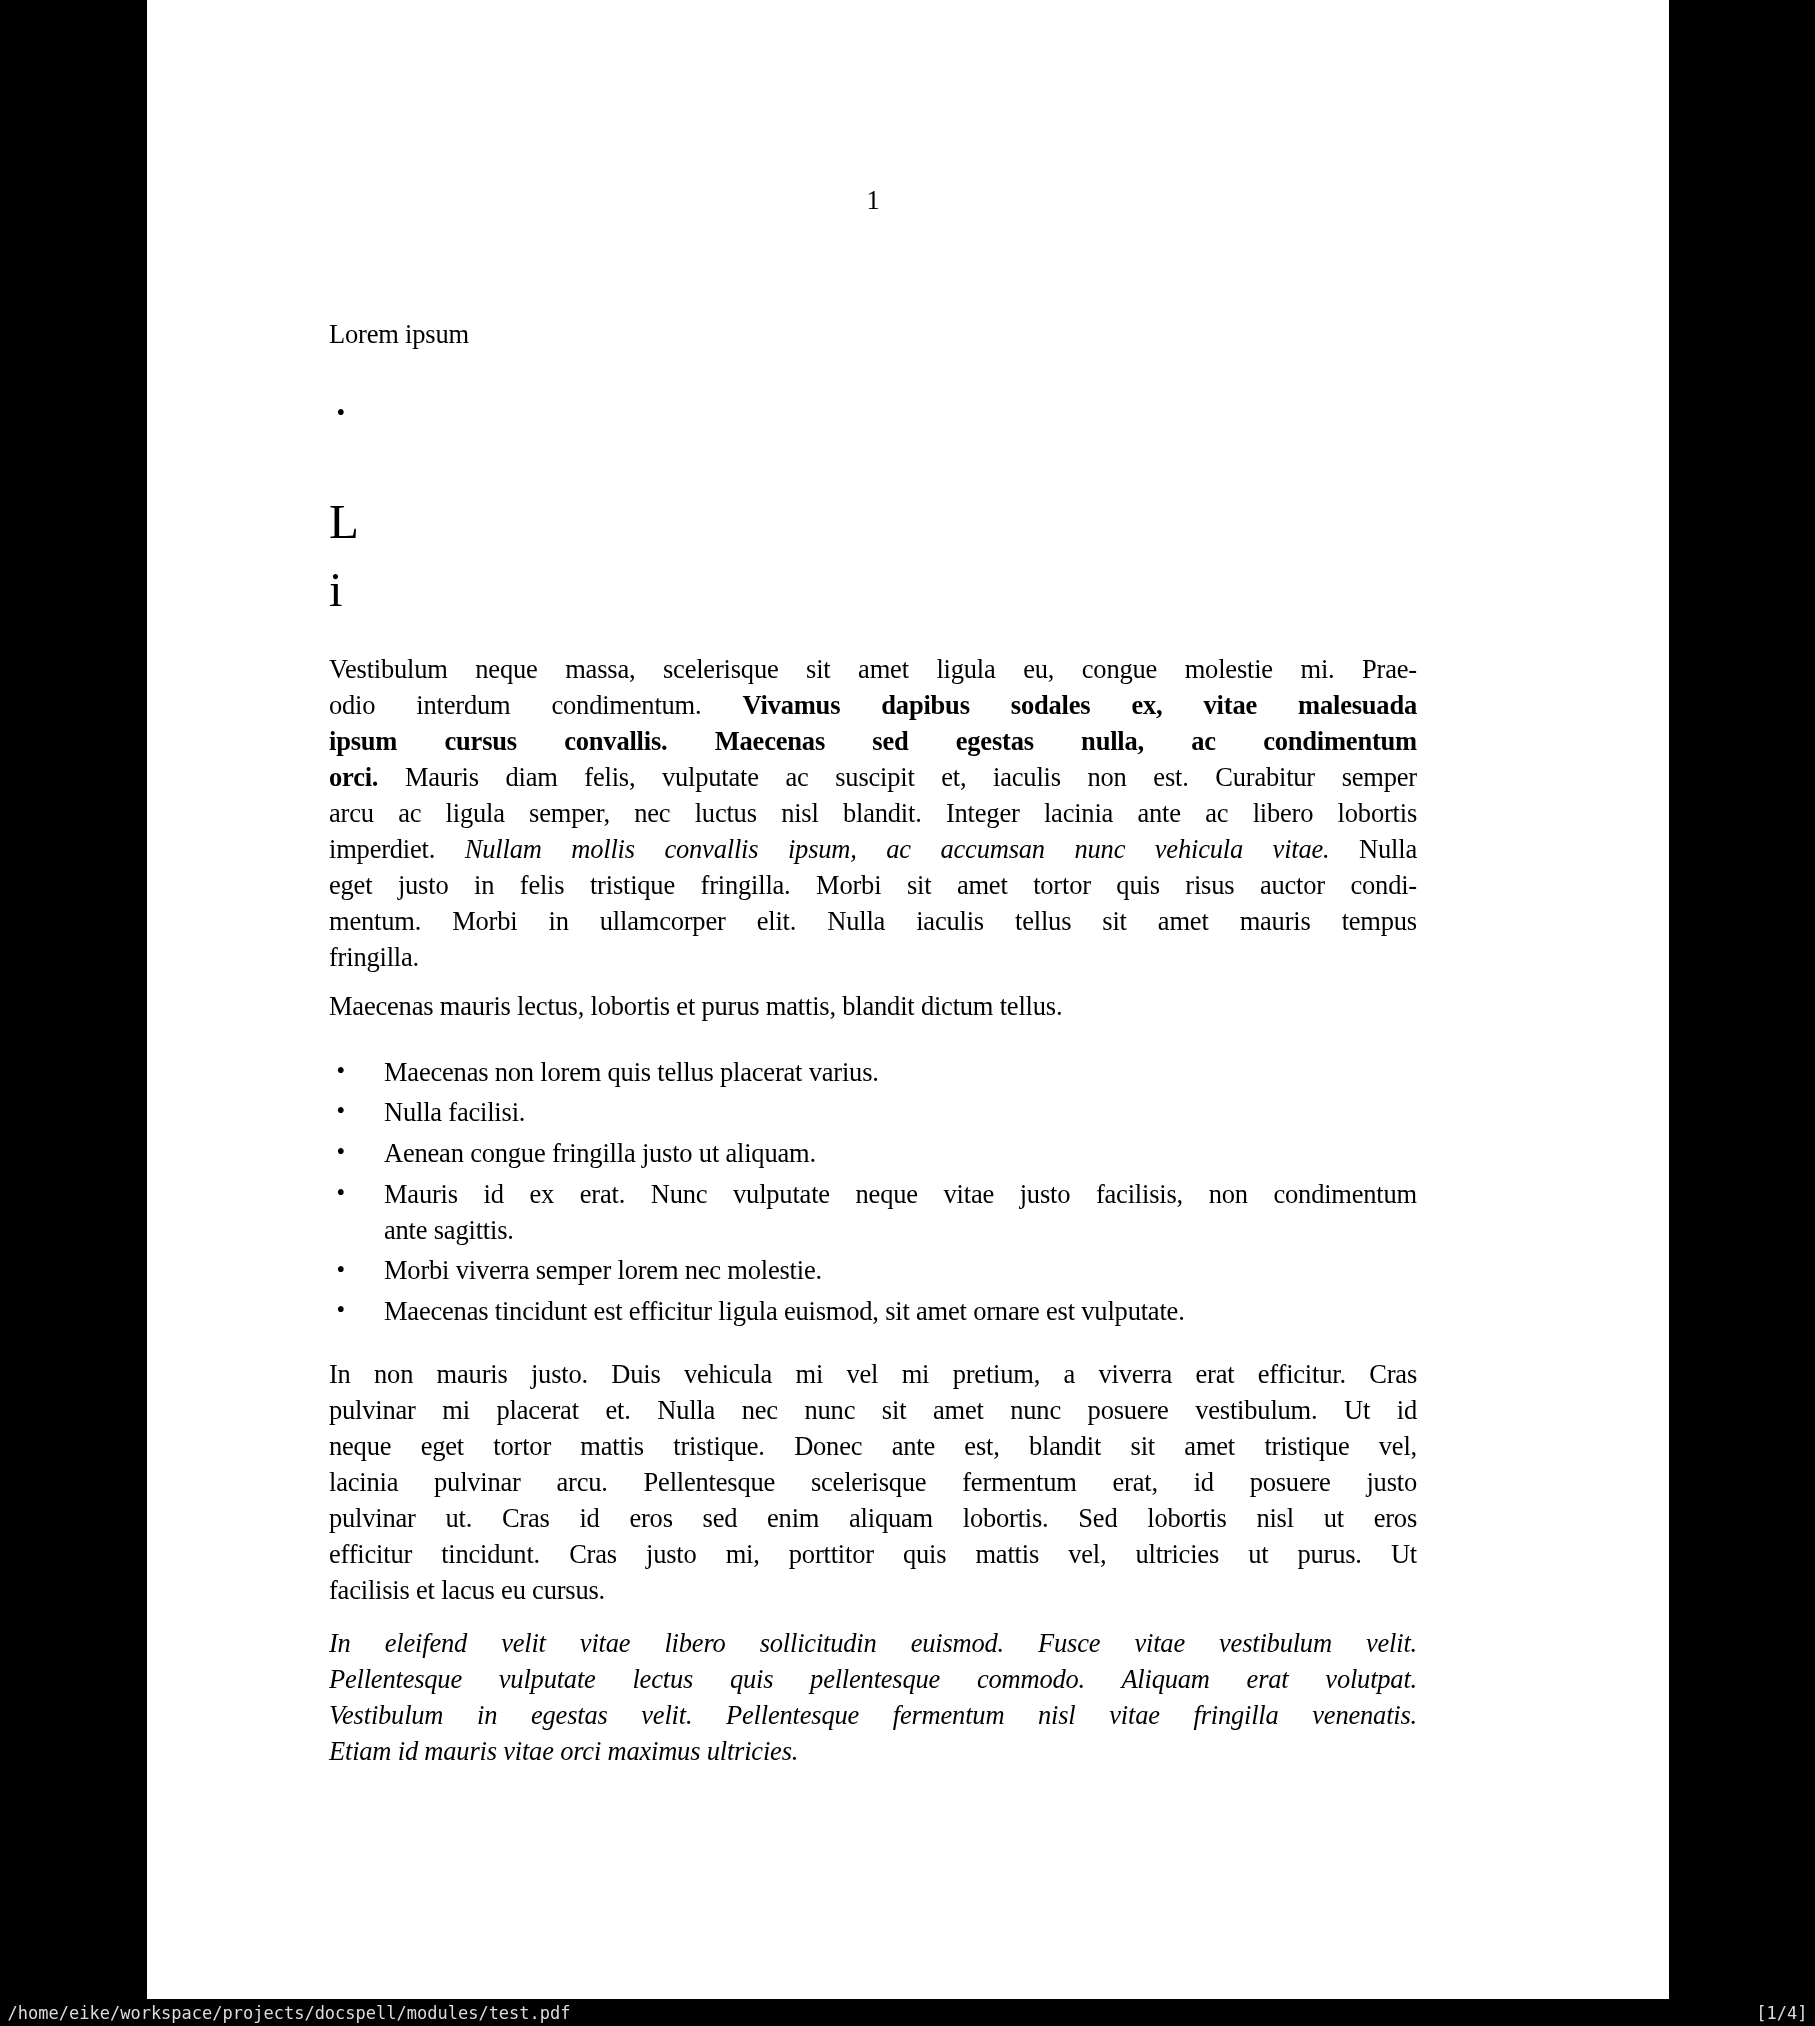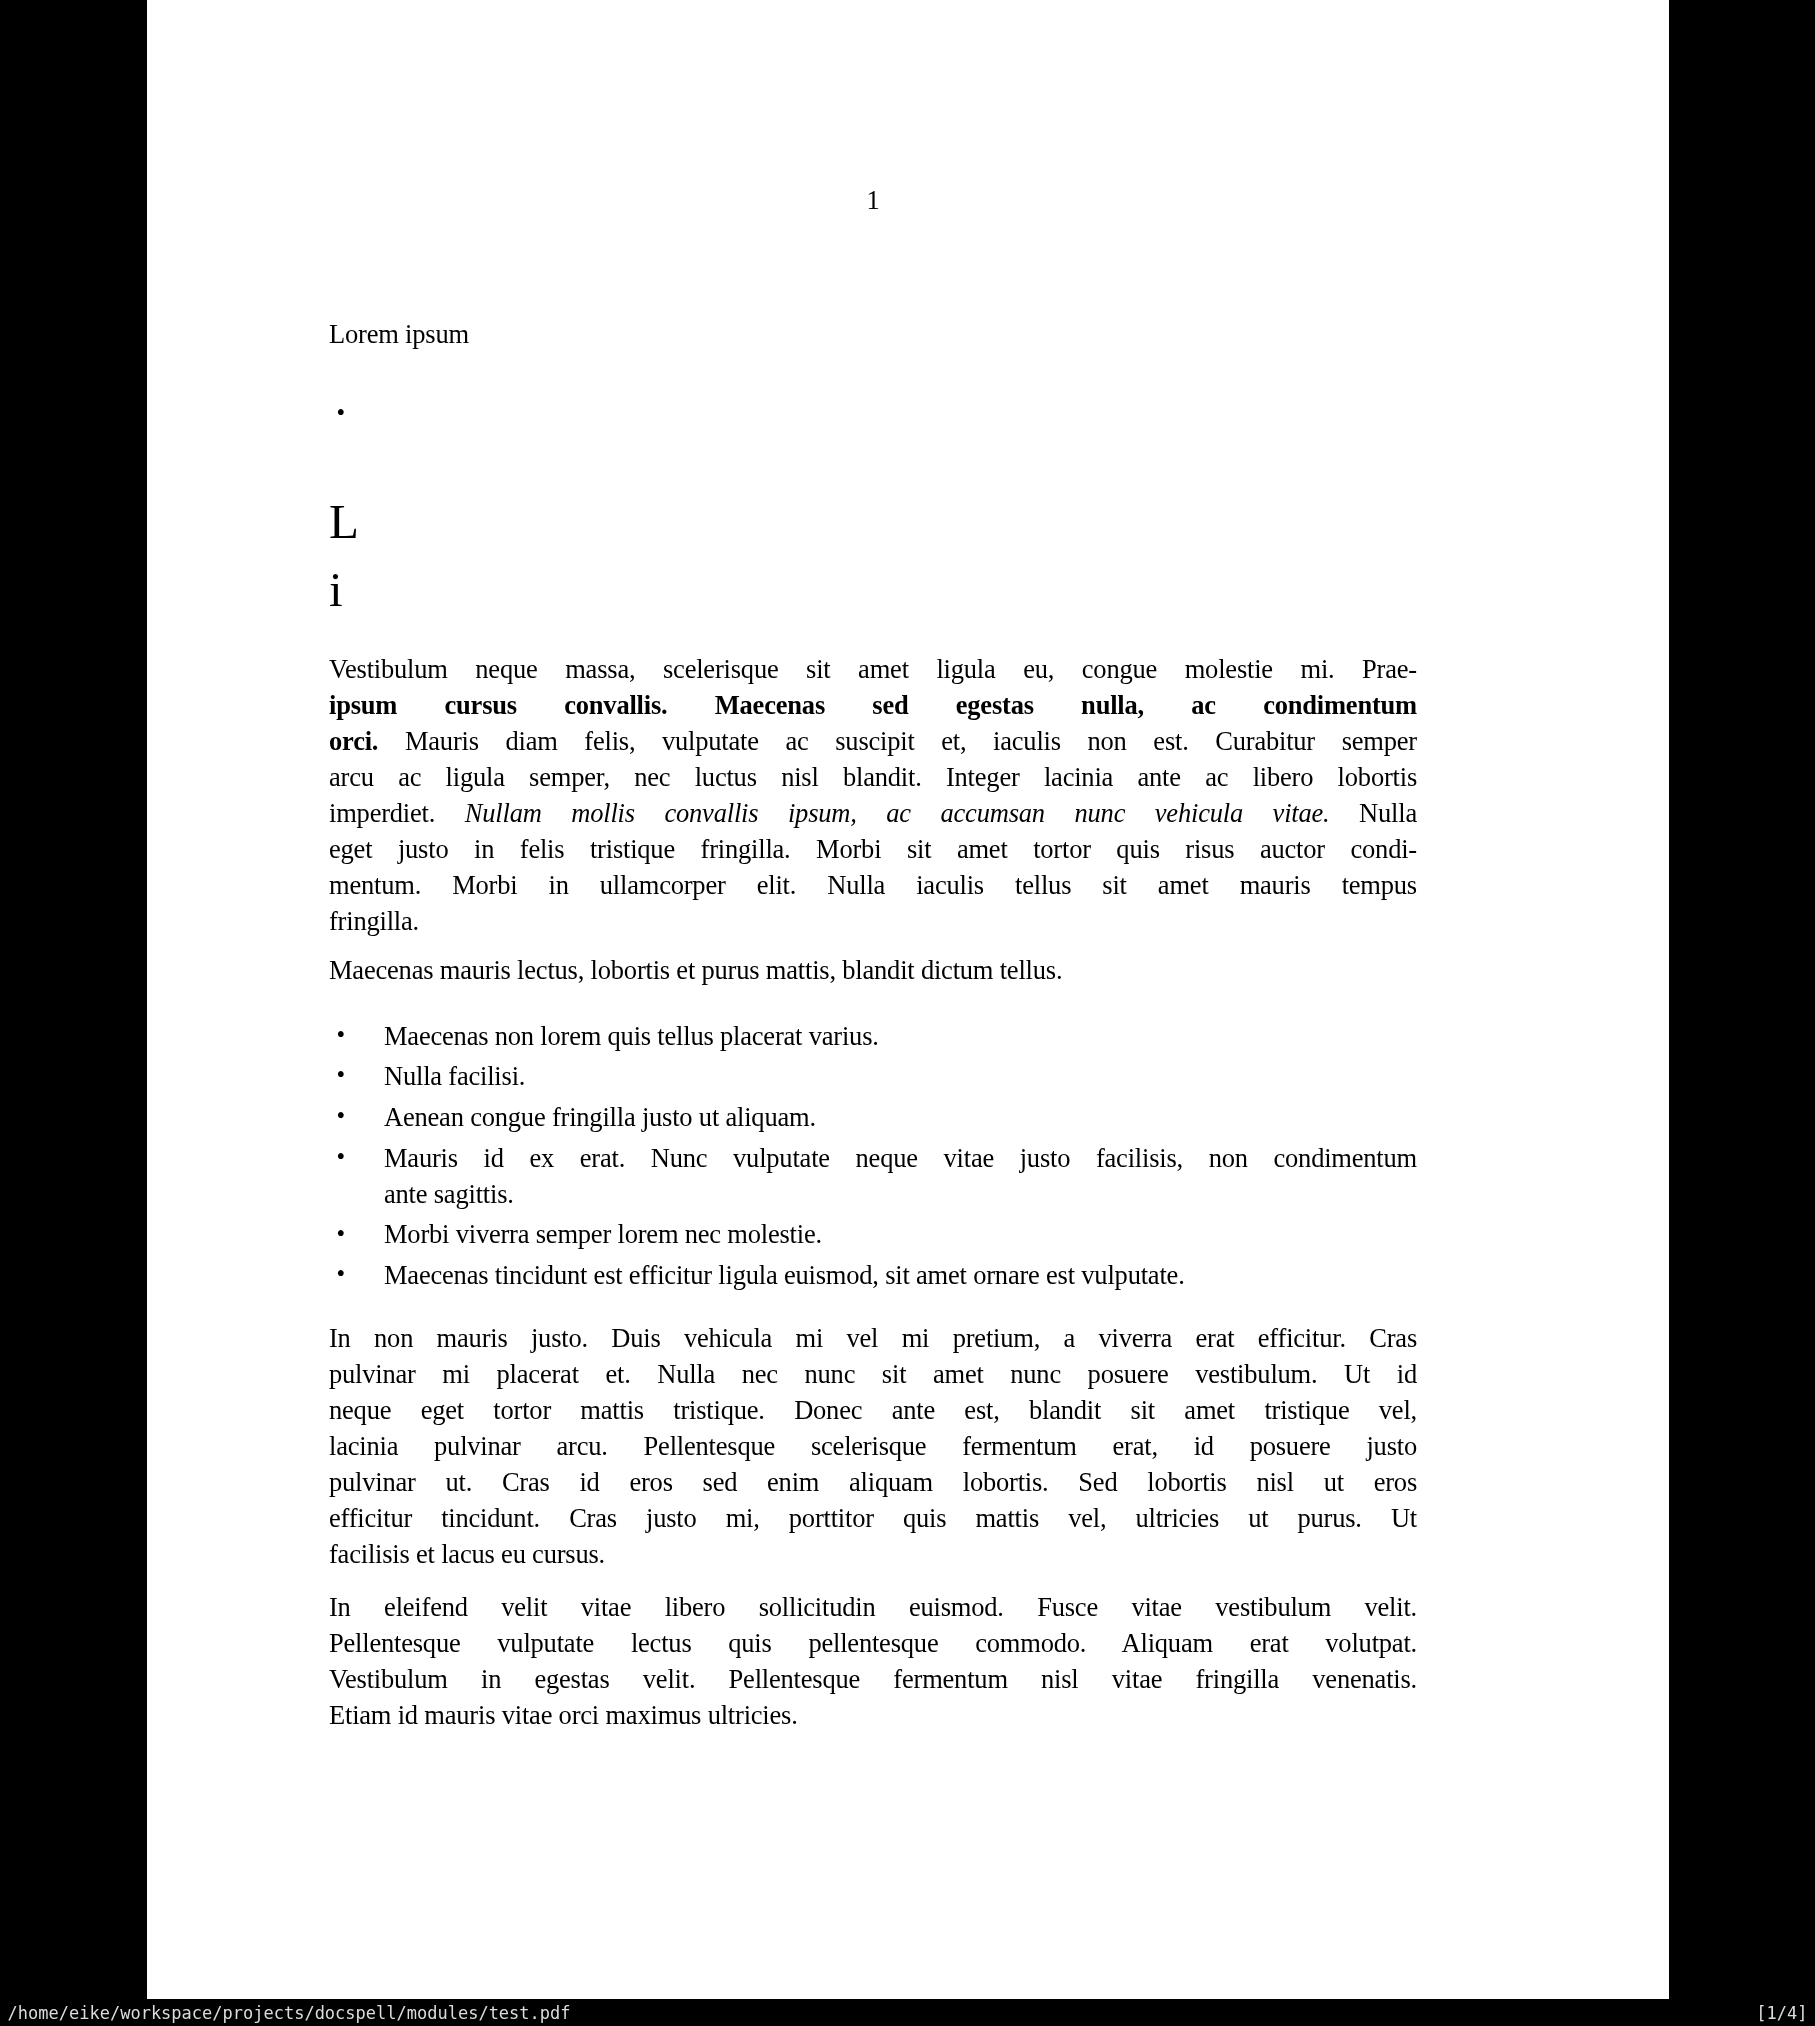--- a/index.html
+++ b/index.html
@@ -42,21 +42,21 @@
     font-size: 49px;
     line-height: 68px;
     letter-spacing: -0.5px;
   }
   .para1 { margin-top: 26.5px; }
   .para2 { margin-top: 13.2px; }
   .list  { margin-top: 30px; }
   .list-item { position: relative; padding-left: 55px; margin-bottom: 4.7px; }
   .li-bullet { position: absolute; left: 7.6px; top: -0.9px; font-size: 24.6px; }
   .para3 { margin-top: 26.5px; }
-  .para4 { margin-top: 17px; }
+  .para4 { margin-top: 17px; font-style: italic; }
 
   .statusbar {
     position: absolute;
     left: 0;
     bottom: 0;
     width: 100%;
     height: 27px;
     background: #000000;
     color: #dcdcdc;
     font-family: "DejaVu Sans Mono", "Liberation Mono", monospace;
@@ -89,20 +89,21 @@
         <span>•</span>
       </div>
 
       <div class="heading">
           <div class="line jline"><span>L</span></div>
           <div class="line"><span>i</span></div>
         </div>
 
       <div class="para1">
           <div class="line jline"><span>Vestibulum neque massa, scelerisque sit amet ligula eu, congue molestie mi. Prae-</span></div>
+          <div class="line jline"><span>odio interdum condimentum. </span><span class="bold">Vivamus dapibus sodales ex, vitae malesuada</span></div>
           <div class="line jline"><span class="bold">ipsum cursus convallis. Maecenas sed egestas nulla, ac condimentum</span></div>
           <div class="line jline"><span class="bold">orci. </span><span>Mauris diam felis, vulputate ac suscipit et, iaculis non est. Curabitur semper</span></div>
           <div class="line jline"><span>arcu ac ligula semper, nec luctus nisl blandit. Integer lacinia ante ac libero lobortis</span></div>
           <div class="line jline"><span>imperdiet. </span><span class="italic">Nullam mollis convallis ipsum, ac accumsan nunc vehicula vitae.</span><span> Nulla</span></div>
           <div class="line jline"><span>eget justo in felis tristique fringilla. Morbi sit amet tortor quis risus auctor condi-</span></div>
           <div class="line jline"><span>mentum. Morbi in ullamcorper elit. Nulla iaculis tellus sit amet mauris tempus</span></div>
           <div class="line"><span>fringilla.</span></div>
         </div>
 
       <div class="para2">

